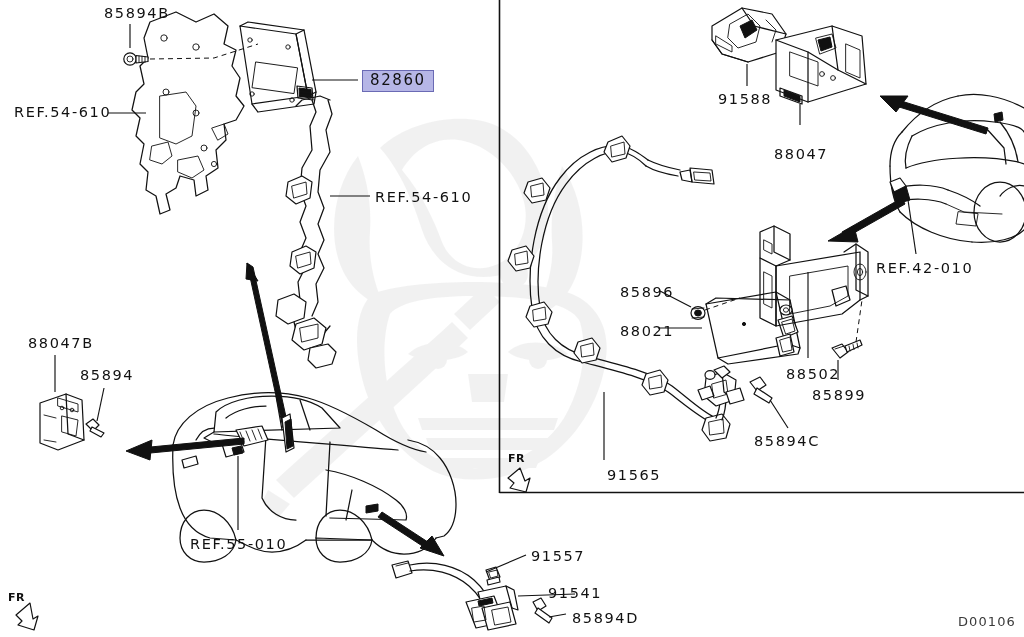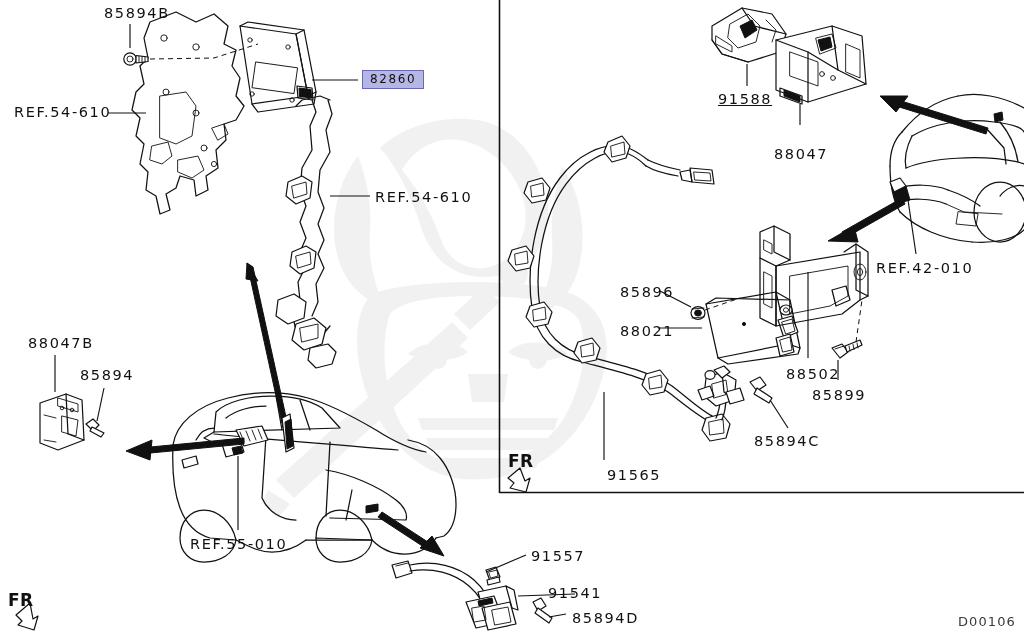--- a/index.html
+++ b/index.html
@@ -37,34 +37,34 @@
   .lbl {
     position: absolute;
     font-family: "DejaVu Sans", "Liberation Sans", sans-serif;
     font-size: 14.5px;
     letter-spacing: 1.6px;
     color: #111111;
     white-space: nowrap;
     line-height: 1;
   }
   .lbl.fr {
-    font-size: 17px;
+    font-size: 11px;
     letter-spacing: 0.5px;
     font-weight: 600;
   }
   .lbl.code {
     font-size: 13px;
     letter-spacing: 1.1px;
     color: #3a3a3a;
   }
   
   .chip {
     position: absolute;
     font-family: "DejaVu Sans", "Liberation Sans", sans-serif;
-    font-size: 12px;
+    font-size: 15px;
     letter-spacing: 1.6px;
     color: #111111;
     background: #b6b6e6;
     border: 1px solid #6a6ab4;
     padding: 2px 7px 3px 7px;
     line-height: 1;
     white-space: nowrap;
   }
 </style>
 </head>
@@ -482,21 +482,21 @@
   <div class="chip" style="left:362px; top:70px;">82860</div>
   <div class="lbl" style="left:14px;  top:105px;">REF.54-610</div>
   <div class="lbl" style="left:375px; top:190px;">REF.54-610</div>
   <div class="lbl" style="left:28px;  top:336px;">88047B</div>
   <div class="lbl" style="left:80px;  top:368px;">85894</div>
   <div class="lbl" style="left:190px; top:537px;">REF.55-010</div>
   <div class="lbl" style="left:531px; top:549px;">91557</div>
   <div class="lbl" style="left:548px; top:586px;">91541</div>
   <div class="lbl" style="left:572px; top:611px;">85894D</div>
 
-  <div class="lbl" style="left:718px; top:92px;text-decoration:underline;">91588</div>
+  <div class="lbl" style="left:718px; top:92px;">91588</div>
   <div class="lbl" style="left:774px; top:131px;margin-top:16px;">88047</div>
   <div class="lbl" style="left:876px; top:261px;">REF.42-010</div>
   <div class="lbl" style="left:620px; top:285px;">85896</div>
   <div class="lbl" style="left:620px; top:324px;">88021</div>
   <div class="lbl" style="left:786px; top:367px;text-align:center;">88502</div>
   <div class="lbl" style="left:812px; top:388px;">85899</div>
   <div class="lbl" style="left:754px; top:434px;">85894C</div>
   <div class="lbl" style="left:607px; top:468px;">91565</div>
 
   <div class="lbl fr" style="left:8px;   top:592px;">FR</div>

